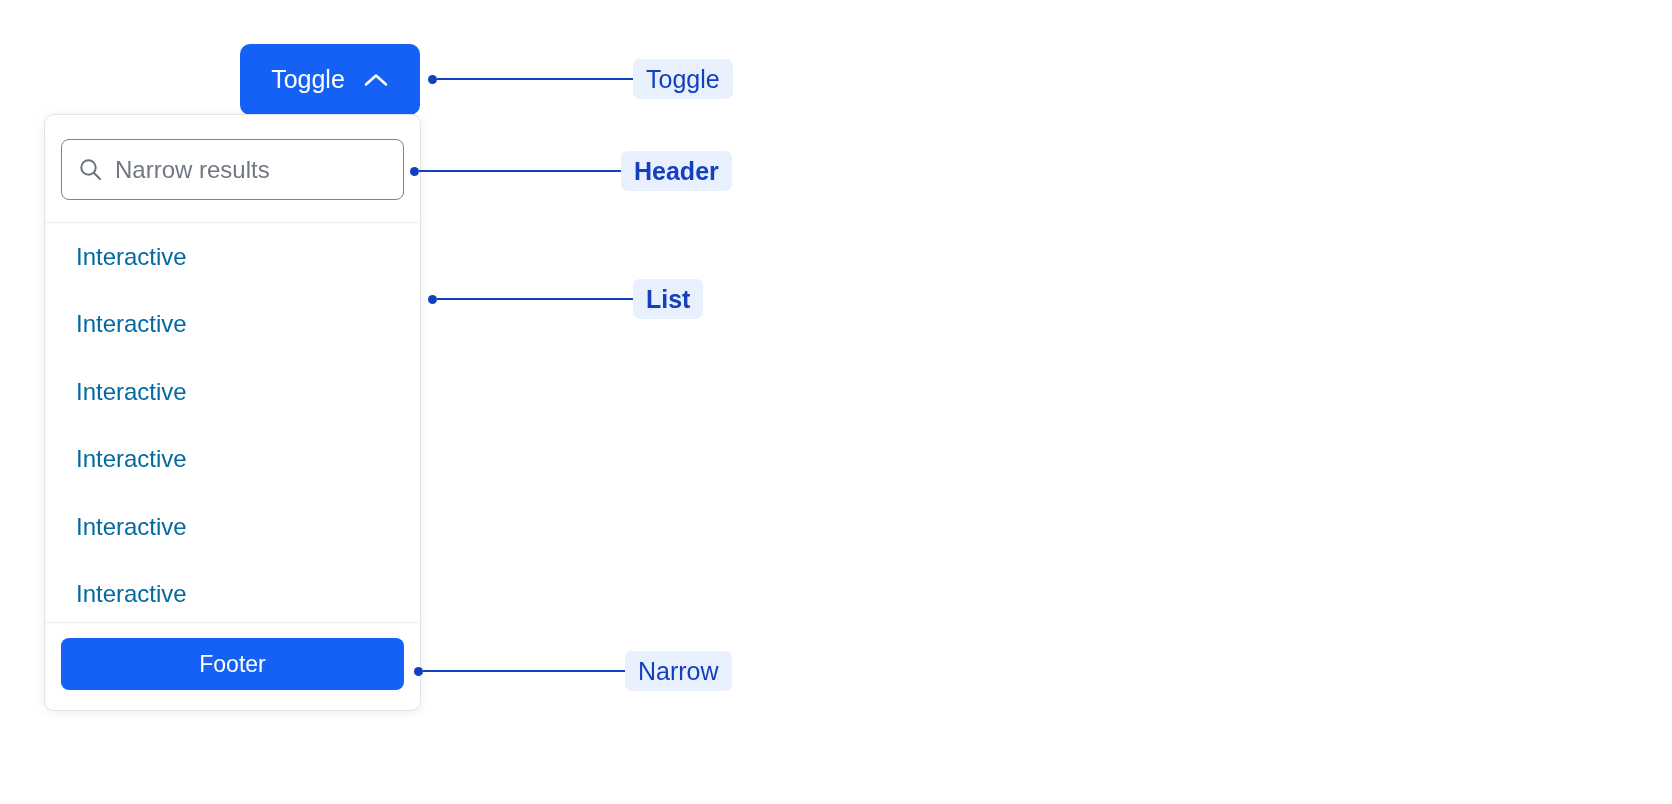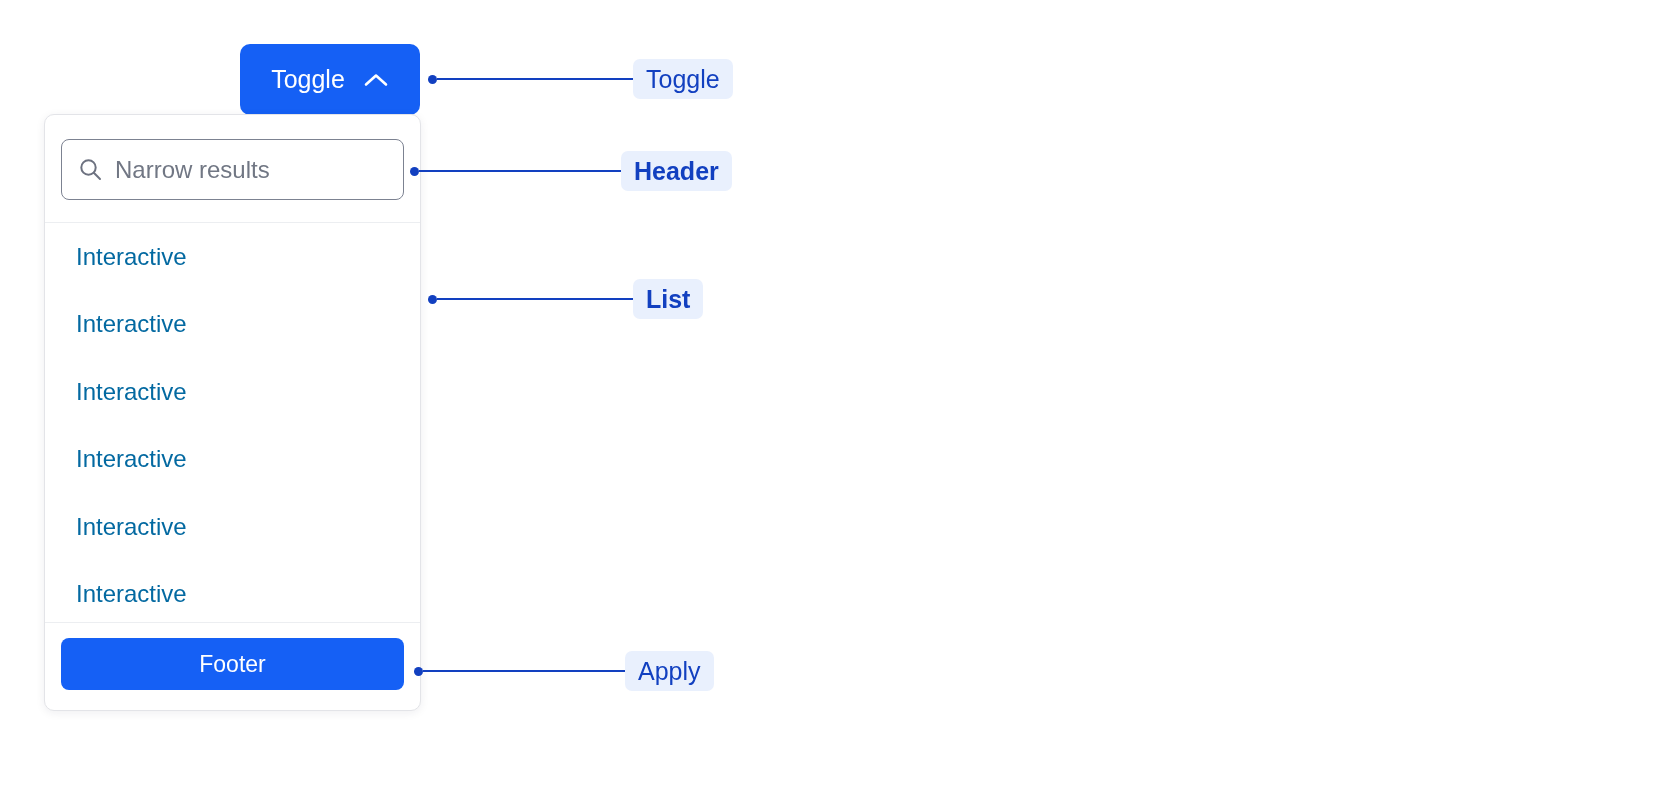--- a/index.html
+++ b/index.html
@@ -235,14 +235,14 @@
 
 <div class="annotation" id="anno-list">
   <span class="anno-dot"></span>
   <span class="anno-line"></span>
   <span class="anno-pill bold">List</span>
 </div>
 
 <div class="annotation" id="anno-footer">
   <span class="anno-dot"></span>
   <span class="anno-line"></span>
-  <span class="anno-pill">Apply</span>
+  <span class="anno-pill">Narrow</span>
 </div>
 
 </body></html>

